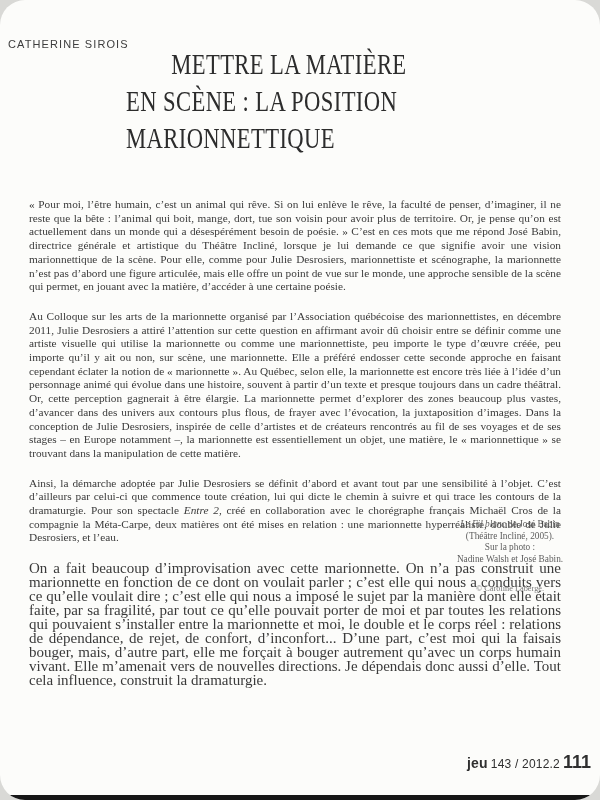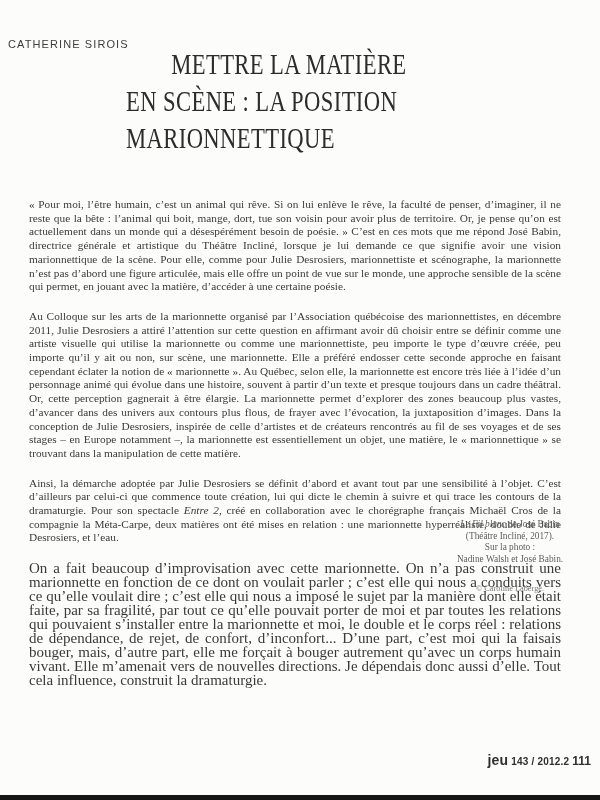--- a/index.html
+++ b/index.html
@@ -3,20 +3,21 @@
 <meta charset="utf-8">
 <style>
   html,body{margin:0;padding:0;background:#d9d9d6;}
   .page{
     position:relative;
     width:600px;height:800px;
     margin:0 auto;
     background:#fcfcfa;
     overflow:hidden;
     font-family:"Liberation Serif", serif;
+    border-radius:25px;
   }
   .author{
     position:absolute;left:8px;top:38px;
     font-family:"Liberation Sans", sans-serif;
     font-size:11px;letter-spacing:1.1px;color:#3d3d3d;
   }
   .title{
     position:absolute;left:126px;top:46px;width:440px;
     font-family:"Liberation Serif", serif;
     font-size:29px;line-height:37px;color:#2c2c2c;
@@ -44,22 +45,22 @@
   }
   .caption div{margin:0;}
   .caption .credit{font-size:8.3px;color:#787878;margin-top:18px;}
   .footer{
     position:absolute;top:752px;right:9px;
     font-family:"Liberation Sans", sans-serif;
     color:#2f2f2f;
     display:flex;align-items:baseline;gap:3px;
   }
   .footer .journal{font-size:14px;font-weight:700;letter-spacing:0.2px;}
-  .footer .issue{font-size:10px;font-weight:700;letter-spacing:0.2px;text-align:center;}
-  .footer .page-number{font-size:12px;font-weight:600;}
+  .footer .issue{font-size:12px;font-weight:400;letter-spacing:0.2px;text-align:center;}
+  .footer .page-number{font-size:18px;font-weight:600;}
   .bottom-bar{
     position:absolute;left:0;right:0;bottom:0;height:5px;background:#161616;
   }
 </style>
 </head>
 <body>
 
 <div class="page">
 
   <div class="author">CATHERINE SIROIS</div>
@@ -72,21 +73,21 @@
 
   <div class="text-col">
     <p class="p12">« Pour moi, l’être humain, c’est un animal qui rêve. Si on lui enlève le rêve, la faculté de penser, d’imaginer, il ne reste que la bête : l’animal qui boit, mange, dort, tue son voisin pour avoir plus de territoire. Or, je pense qu’on est actuellement dans un monde qui a désespérément besoin de poésie. » C’est en ces mots que me répond José Babin, directrice générale et artistique du Théâtre Incliné, lorsque je lui demande ce que signifie avoir une vision marionnettique de la scène. Pour elle, comme pour Julie Desrosiers, marionnettiste et scénographe, la marionnette n’est pas d’abord une figure articulée, mais elle offre un point de vue sur le monde, une approche sensible de la scène qui permet, en jouant avec la matière, d’accéder à une certaine poésie.</p>
     <p class="p12">Au Colloque sur les arts de la marionnette organisé par l’Association québécoise des marionnettistes, en décembre 2011, Julie Desrosiers a attiré l’attention sur cette question en affirmant avoir dû choisir entre se définir comme une artiste visuelle qui utilise la marionnette ou comme une marionnettiste, peu importe le type d’œuvre créée, peu importe qu’il y ait ou non, sur scène, une marionnette. Elle a préféré endosser cette seconde approche en faisant cependant éclater la notion de « marionnette ». Au Québec, selon elle, la marionnette est encore très liée à l’idée d’un personnage animé qui évolue dans une histoire, souvent à partir d’un texte et presque toujours dans un cadre théâtral. Or, cette perception gagnerait à être élargie. La marionnette permet d’explorer des zones beaucoup plus vastes, d’avancer dans des univers aux contours plus flous, de frayer avec l’évocation, la juxtaposition d’images. Dans la conception de Julie Desrosiers, inspirée de celle d’artistes et de créateurs rencontrés au fil de ses voyages et de ses stages – en Europe notamment –, la marionnette est essentiellement un objet, une matière, le « marionnettique » se trouvant dans la manipulation de cette matière.</p>
     <p class="p3"><span>Ainsi, la démarche adoptée par Julie Desrosiers se définit d’abord et avant tout par une sensibilité à l’objet. C’est d’ailleurs par celui-ci que commence toute création, lui qui dicte le chemin à suivre et qui trace les contours de la dramaturgie. Pour son spectacle </span><span class="it">Entre 2</span><span>, créé en collaboration avec le chorégraphe français Michaël Cros de la compagnie la Méta-Carpe, deux matières ont été mises en relation : une marionnette hyperréaliste, double de Julie Desrosiers, et l’eau.</span></p>
     <p class="pull-quote">On a fait beaucoup d’improvisation avec cette marionnette. On n’a pas construit une marionnette en fonction de ce dont on voulait parler ; c’est elle qui nous a conduits vers ce qu’elle voulait dire ; c’est elle qui nous a imposé le sujet par la manière dont elle était faite, par sa fragilité, par tout ce qu’elle pouvait porter de moi et par toutes les relations qui pouvaient s’installer entre la marionnette et moi, le double et le corps réel : relations de dépendance, de rejet, de confort, d’inconfort... D’une part, c’est moi qui la faisais bouger, mais, d’autre part, elle me forçait à bouger autrement qu’avec un corps humain vivant. Elle m’amenait vers de nouvelles directions. Je dépendais donc aussi d’elle. Tout cela influence, construit la dramaturgie.</p>
   </div>
 
   <div class="caption">
     <div><span class="it">Le Fil blanc</span><span> de José Babin</span></div>
-    <div>(Théâtre Incliné, 2017).</div>
+    <div>(Théâtre Incliné, 2005).</div>
     <div>Sur la photo :</div>
     <div>Nadine Walsh et José Babin.</div>
     <div class="credit">© Caroline Laberge.</div>
   </div>
 
   <div class="footer">
     <span class="journal">jeu</span>
     <span class="issue">143 / 2012.2</span>
     <span class="page-number">111</span>
   </div>

